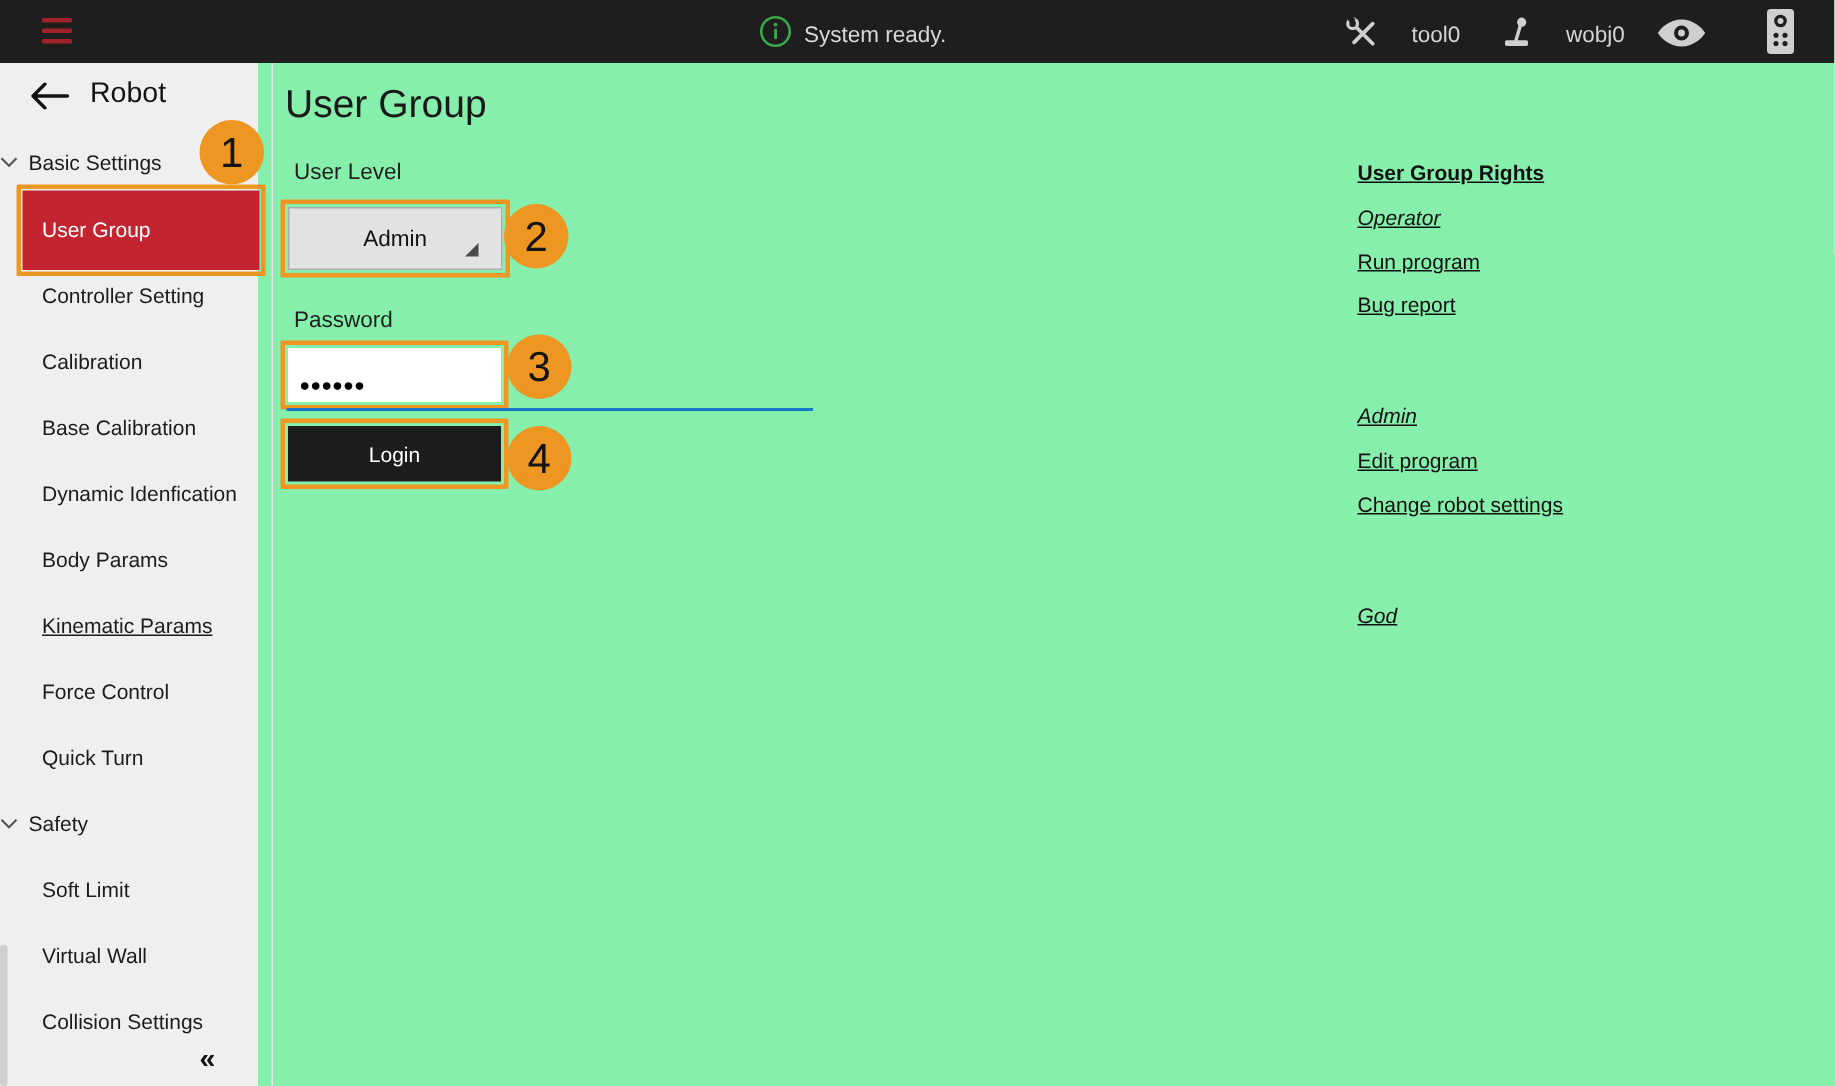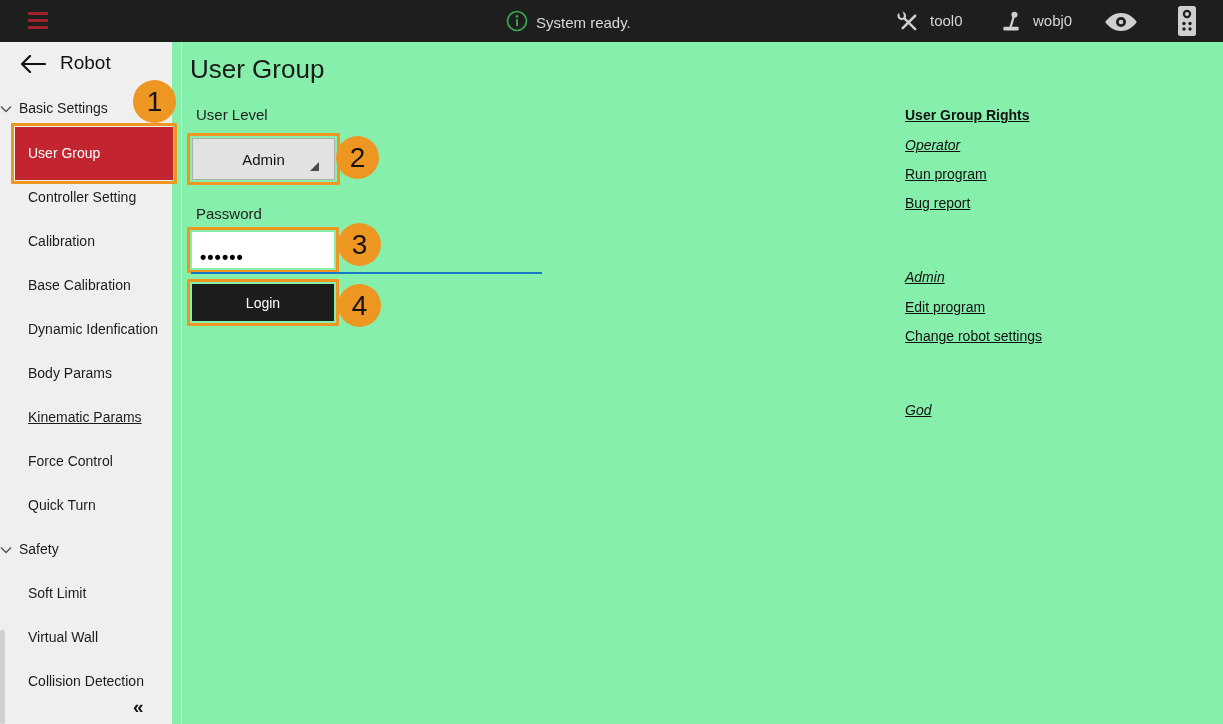--- a/index.html
+++ b/index.html
@@ -6,21 +6,21 @@
   html,body { width:1223px; height:724px; }
   body { font-family:"Liberation Sans","DejaVu Sans",sans-serif; background:#fff; }
   .screen { position:relative; width:1223px; height:724px; overflow:hidden; background:#86efac; }
 
   
   .topbar { position:absolute; left:0; top:0; width:1223px; height:42px; background:#1e1e1e; }
   .hamburger { position:absolute; left:28px; top:12px; width:20px; height:18px; cursor:pointer; }
   .hamburger .bar { width:20px; height:3px; background:#a1222a; margin-bottom:4px; border-radius:1px; }
   .status { position:absolute; left:506px; top:10px; display:flex; align-items:center; gap:8px; }
   .status-text { color:#d8d8d8; font-size:15px; line-height:22px; }
-  .tb-group { position:absolute; top:10px; display:flex; align-items:flex-start; gap:11px; }
+  .tb-group { position:absolute; top:10px; display:flex; align-items:center; gap:22px; }
   .tb-label { color:#d5d5d5; font-size:15px; line-height:22px; }
   .tb-tool { left:896px; }
   .tb-wobj { left:1000px; }
   .tb-eye { position:absolute; left:1104px; top:12px; }
   .tb-pendant { position:absolute; left:1176px; top:5px; }
 
   
   .sidebar { position:absolute; left:0; top:42px; width:172px; height:682px; background:#f0efef; }
   .v-sep { position:absolute; left:181px; top:42px; width:1px; height:682px; background:#e3e3e3; }
   .back-arrow { position:absolute; left:20px; top:55px; cursor:pointer; }
@@ -169,21 +169,21 @@
     <span>
       <svg width="12" height="8" viewBox="0 0 12 8">
           <polyline points="1,1.5 6,6.5 11,1.5" fill="none" stroke="#555" stroke-width="1.4"></polyline>
         </svg>
     </span>
     <span class="section-label">Safety</span>
   </div>
 
   <div class="nav-item" style="top:583px;">Soft Limit</div>
   <div class="nav-item" style="top:627px;">Virtual Wall</div>
-  <div class="nav-item" style="top:671px;">Collision Detection</div>
+  <div class="nav-item" style="top:671px;">Collision Settings</div>
 
   <div class="collapse-btn">«</div>
   <div class="side-scrollbar"></div>
 
   <div class="page-title">User Group</div>
 
   <div class="field-label lbl-userlevel">User Level</div>
   <div class="anno-box dd-wrap">
     <div class="dropdown">
       <span class="dropdown-value">Admin</span>

